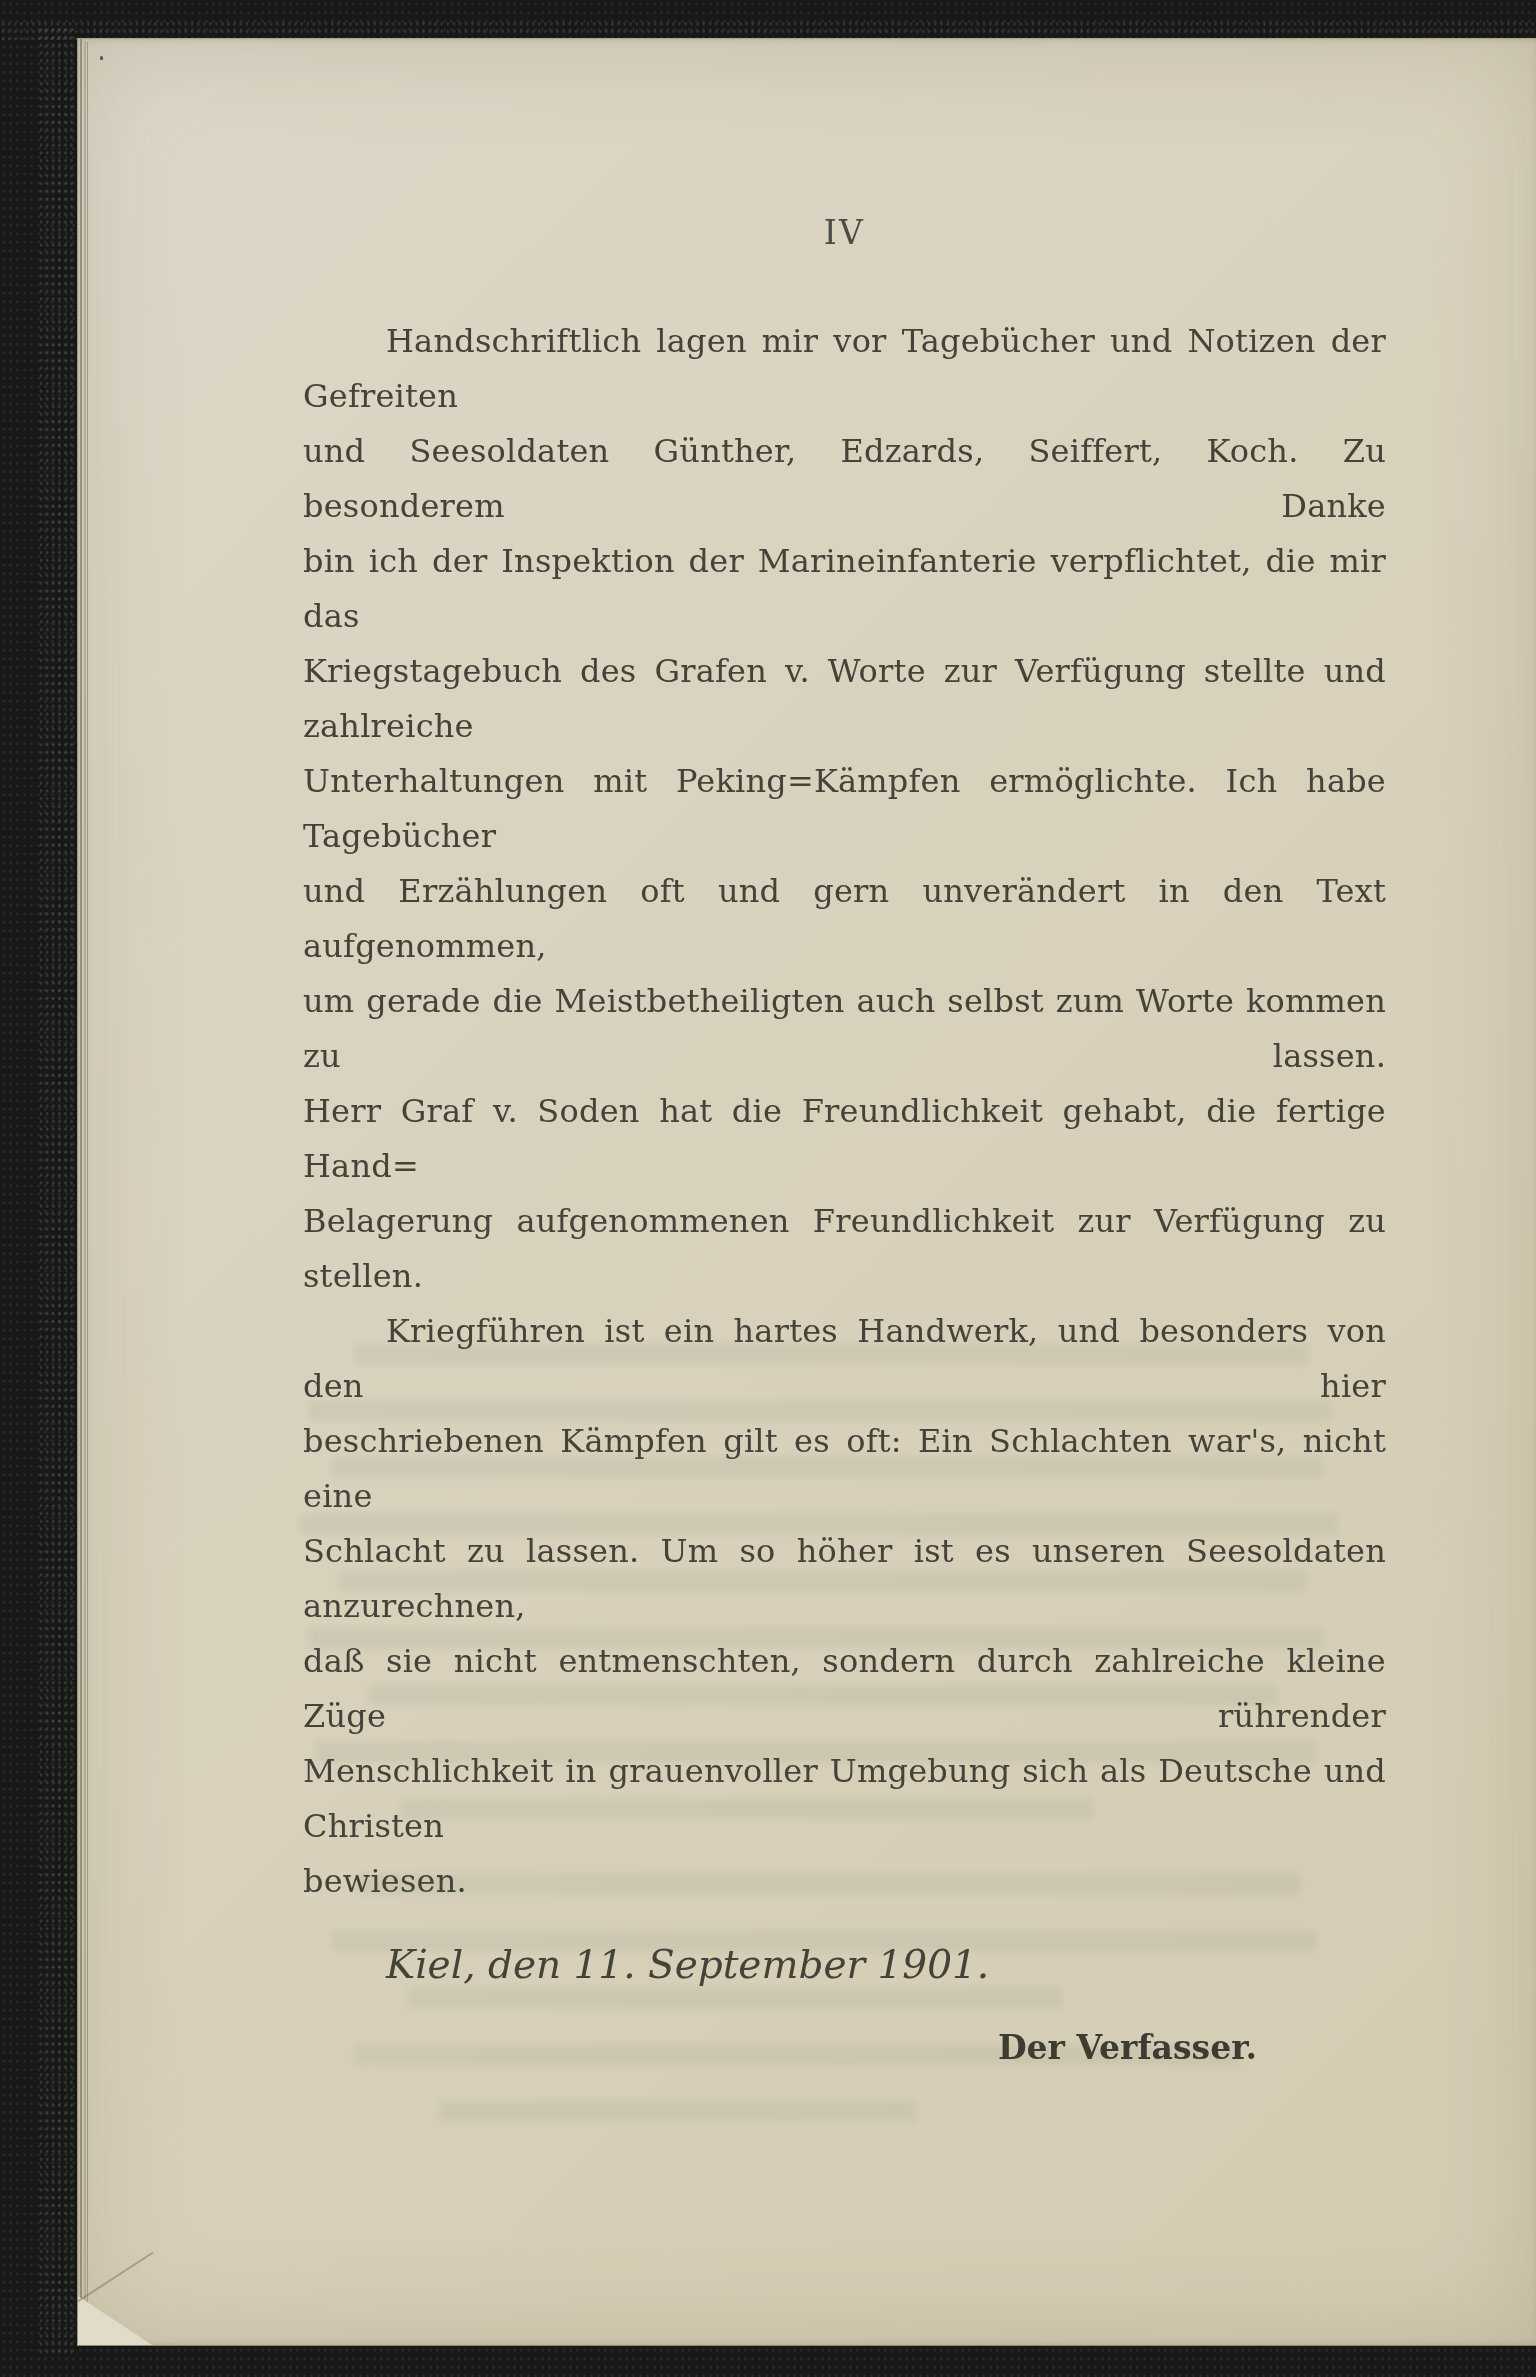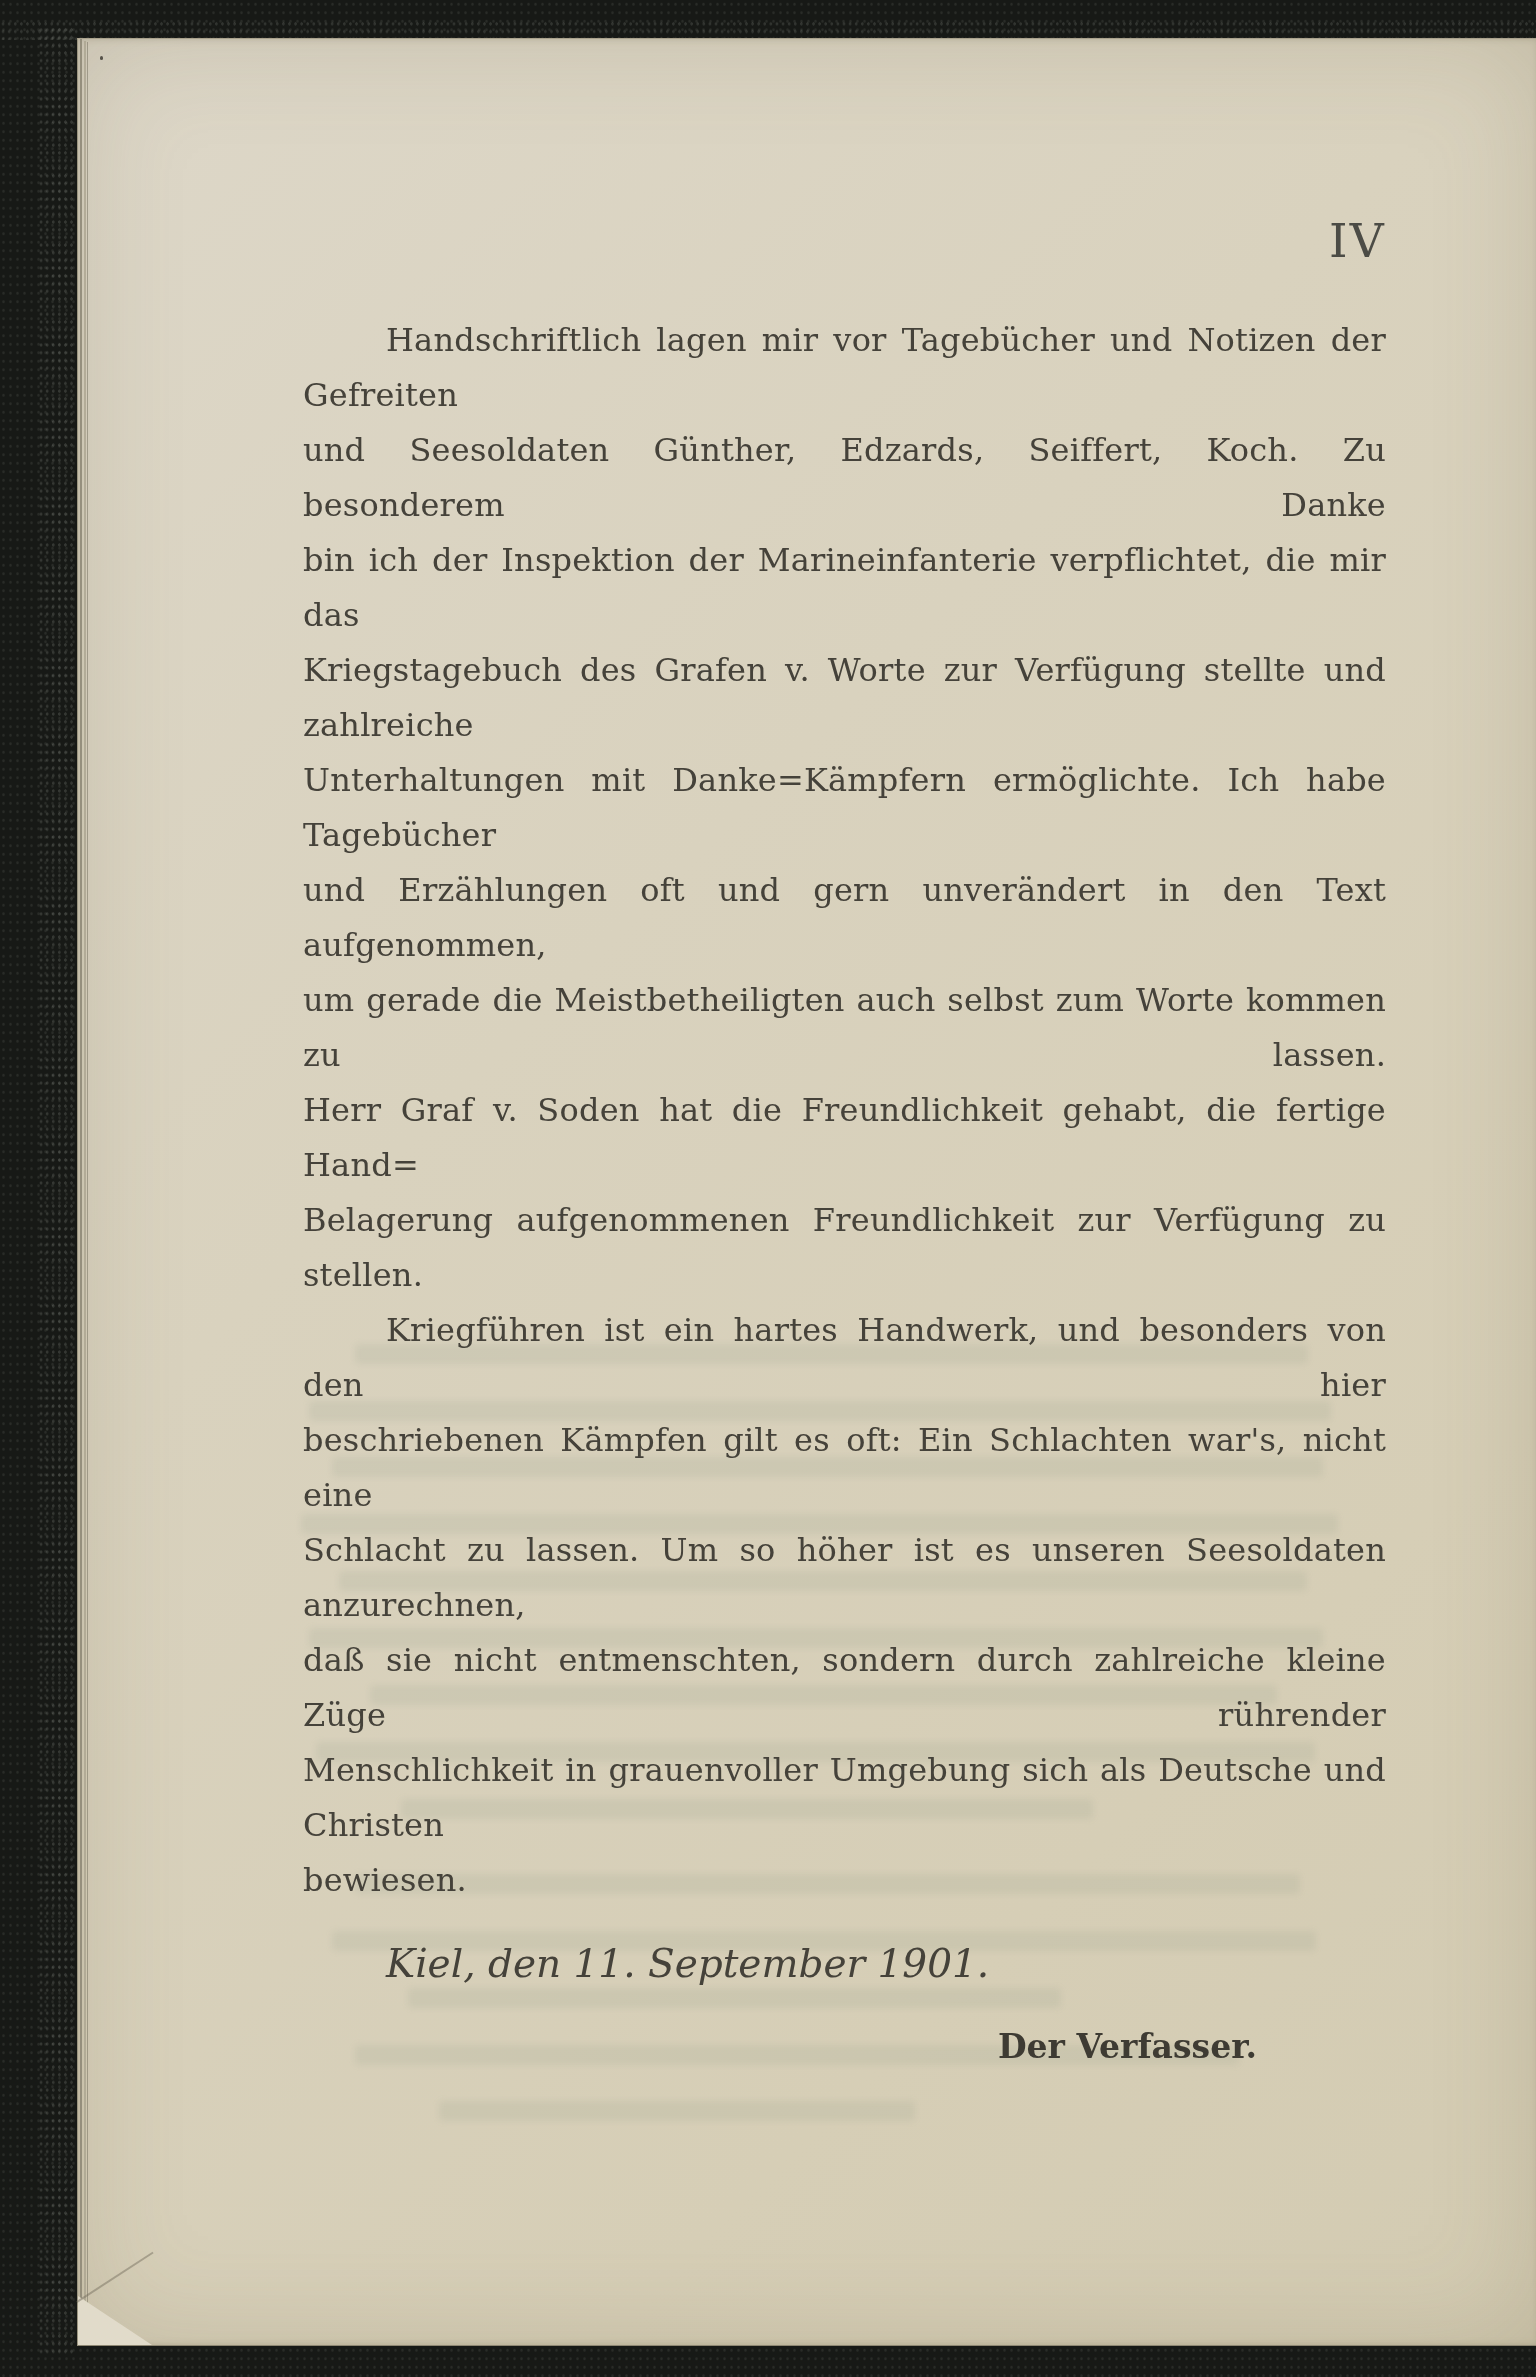--- a/index.html
+++ b/index.html
@@ -50,25 +50,25 @@
     position: absolute; left: 21.5px; top: 17px; width: 3.8px; height: 3.8px;
     border-radius: 50%; background: #57534a;
   }
 
   
   .content {
     position: absolute; left: 225px; top: 174px; width: 1083px;
     color: #45423a;
   }
   .page-number {
-    text-align: right;
-    font-size: 47px;
+    text-align: center;
+    font-size: 33px;
     letter-spacing: 2.3px;
     color: #4c4c46;
-    margin-bottom: 45px;
+    margin-bottom: 62px;
   }
   .line {
     font-size: 32px;
     line-height: 55px;
     text-align: justify;
     text-align-last: justify;
     letter-spacing: 0.2px;
   }
   .indent { text-indent: 83px; }
   .last { text-align-last: left; }
@@ -148,21 +148,21 @@
 
     <div class="content">
 
       <div class="page-number">IV</div>
 
       <div>
         <div class="line indent">Handschriftlich lagen mir vor Tagebücher und Notizen der Gefreiten</div>
         <div class="line">und Seesoldaten Günther, Edzards, Seiffert, Koch.  Zu besonderem Danke</div>
         <div class="line">bin ich der Inspektion der Marineinfanterie verpflichtet, die mir das</div>
         <div class="line">Kriegstagebuch des Grafen v. Worte zur Verfügung stellte und zahlreiche</div>
-        <div class="line">Unterhaltungen mit Danke=Kämpfern ermöglichte.  Ich habe Tagebücher</div>
+        <div class="line">Unterhaltungen mit Peking=Kämpfen ermöglichte.  Ich habe Tagebücher</div>
         <div class="line">und Erzählungen oft und gern unverändert in den Text aufgenommen,</div>
         <div class="line">um gerade die Meistbetheiligten auch selbst zum Worte kommen zu lassen.</div>
         <div class="line">Herr Graf v. Soden hat die Freundlichkeit gehabt, die fertige Hand=</div>
         <div class="line last">Belagerung aufgenommenen Freundlichkeit zur Verfügung zu stellen.</div>
       </div>
 
       <div>
         <div class="line indent">Kriegführen ist ein hartes Handwerk, und besonders von den hier</div>
         <div class="line">beschriebenen Kämpfen gilt es oft:  Ein Schlachten war's, nicht eine</div>
         <div class="line">Schlacht zu lassen.  Um so höher ist es unseren Seesoldaten anzurechnen,</div>

